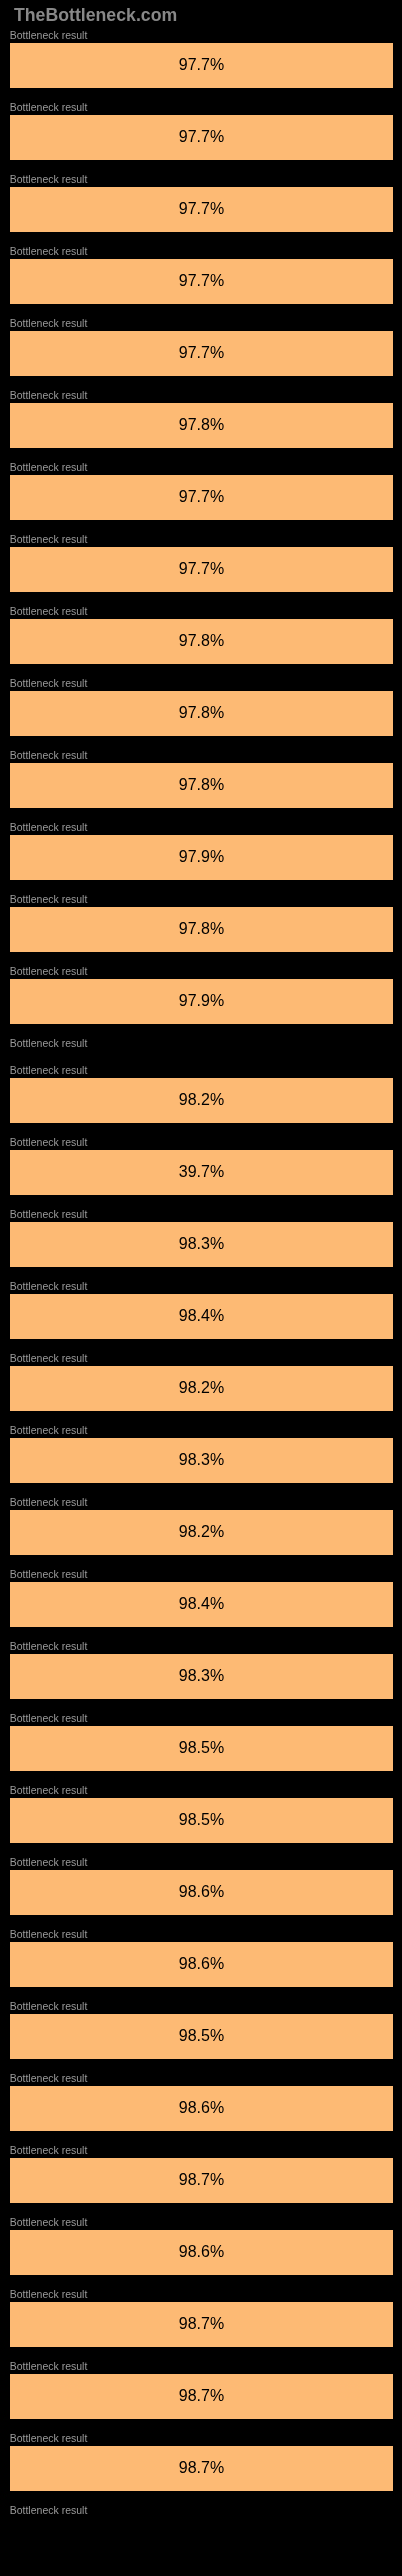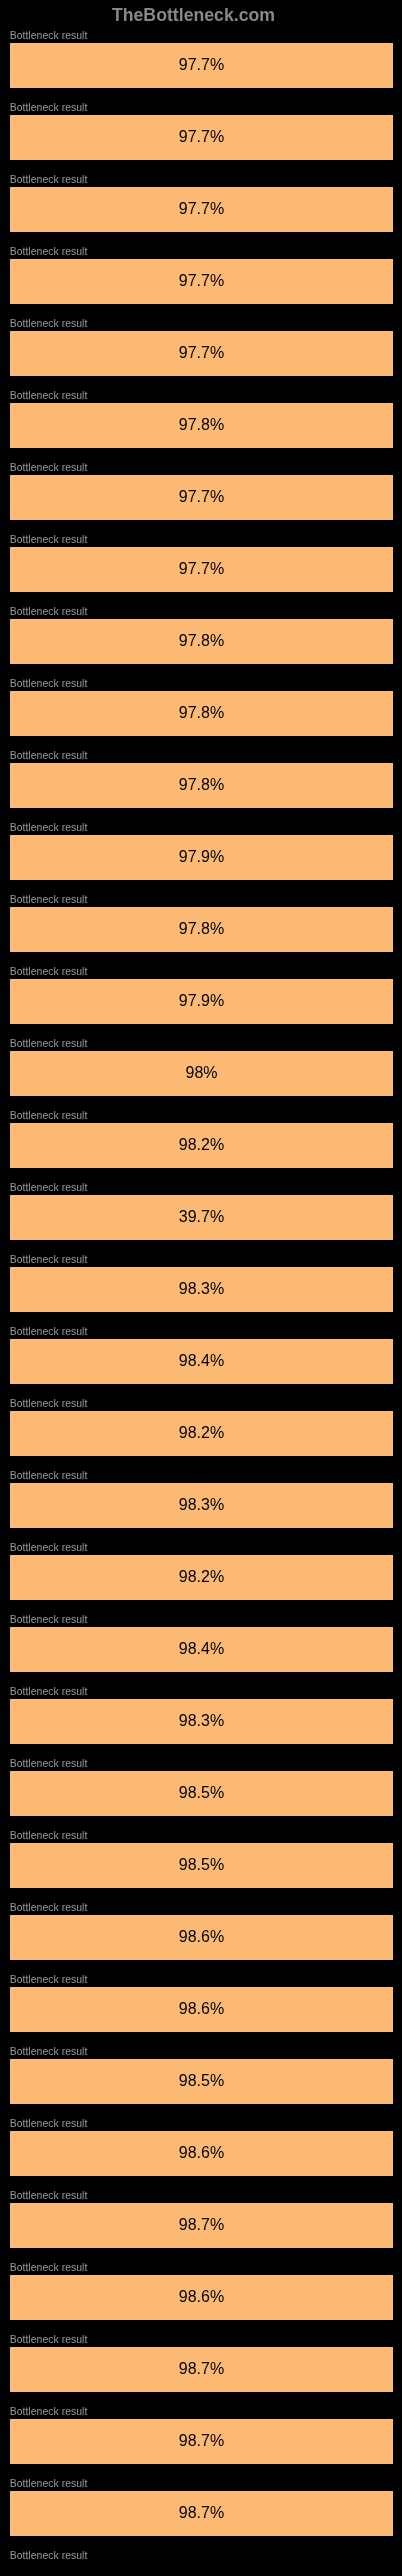--- a/index.html
+++ b/index.html
@@ -6,25 +6,26 @@
       margin: 0;
       padding: 0;
       box-sizing: border-box;
     }
     body {
       background-color: #000000;
       width: 403px;
       font-family: Arial, sans-serif;
     }
     .header-logo {
-      text-align: center;
+      text-align: left;
       padding: 4.8px 16px 3.2px 0;
       color: #888888;
       font-size: 17.7px;
       font-weight: bold;
+      margin-left: 14px;
     }
     .rows-container {
       padding: 0 9.7px 9.7px 9.7px;
     }
     .result-row {
       margin-bottom: 13px;
     }
     .result-row:last-child {
       margin-bottom: 0;
     }
@@ -177,23 +178,20 @@
 
   <div class="result-row">
     <div class="row-label-above">Bottleneck result</div>
     <div class="bar">
       <span class="percent-text">97.9%</span>
     </div>
   </div>
 
   <div class="result-row">
     <div class="row-label-above">Bottleneck result</div>
-    <div class="bar">
-      <span class="percent-text">98%</span>
-    </div>
   </div>
 
   <div class="result-row">
     <div class="row-label-above">Bottleneck result</div>
     <div class="bar">
       <span class="percent-text">98.2%</span>
     </div>
   </div>
 
   <div class="result-row">

